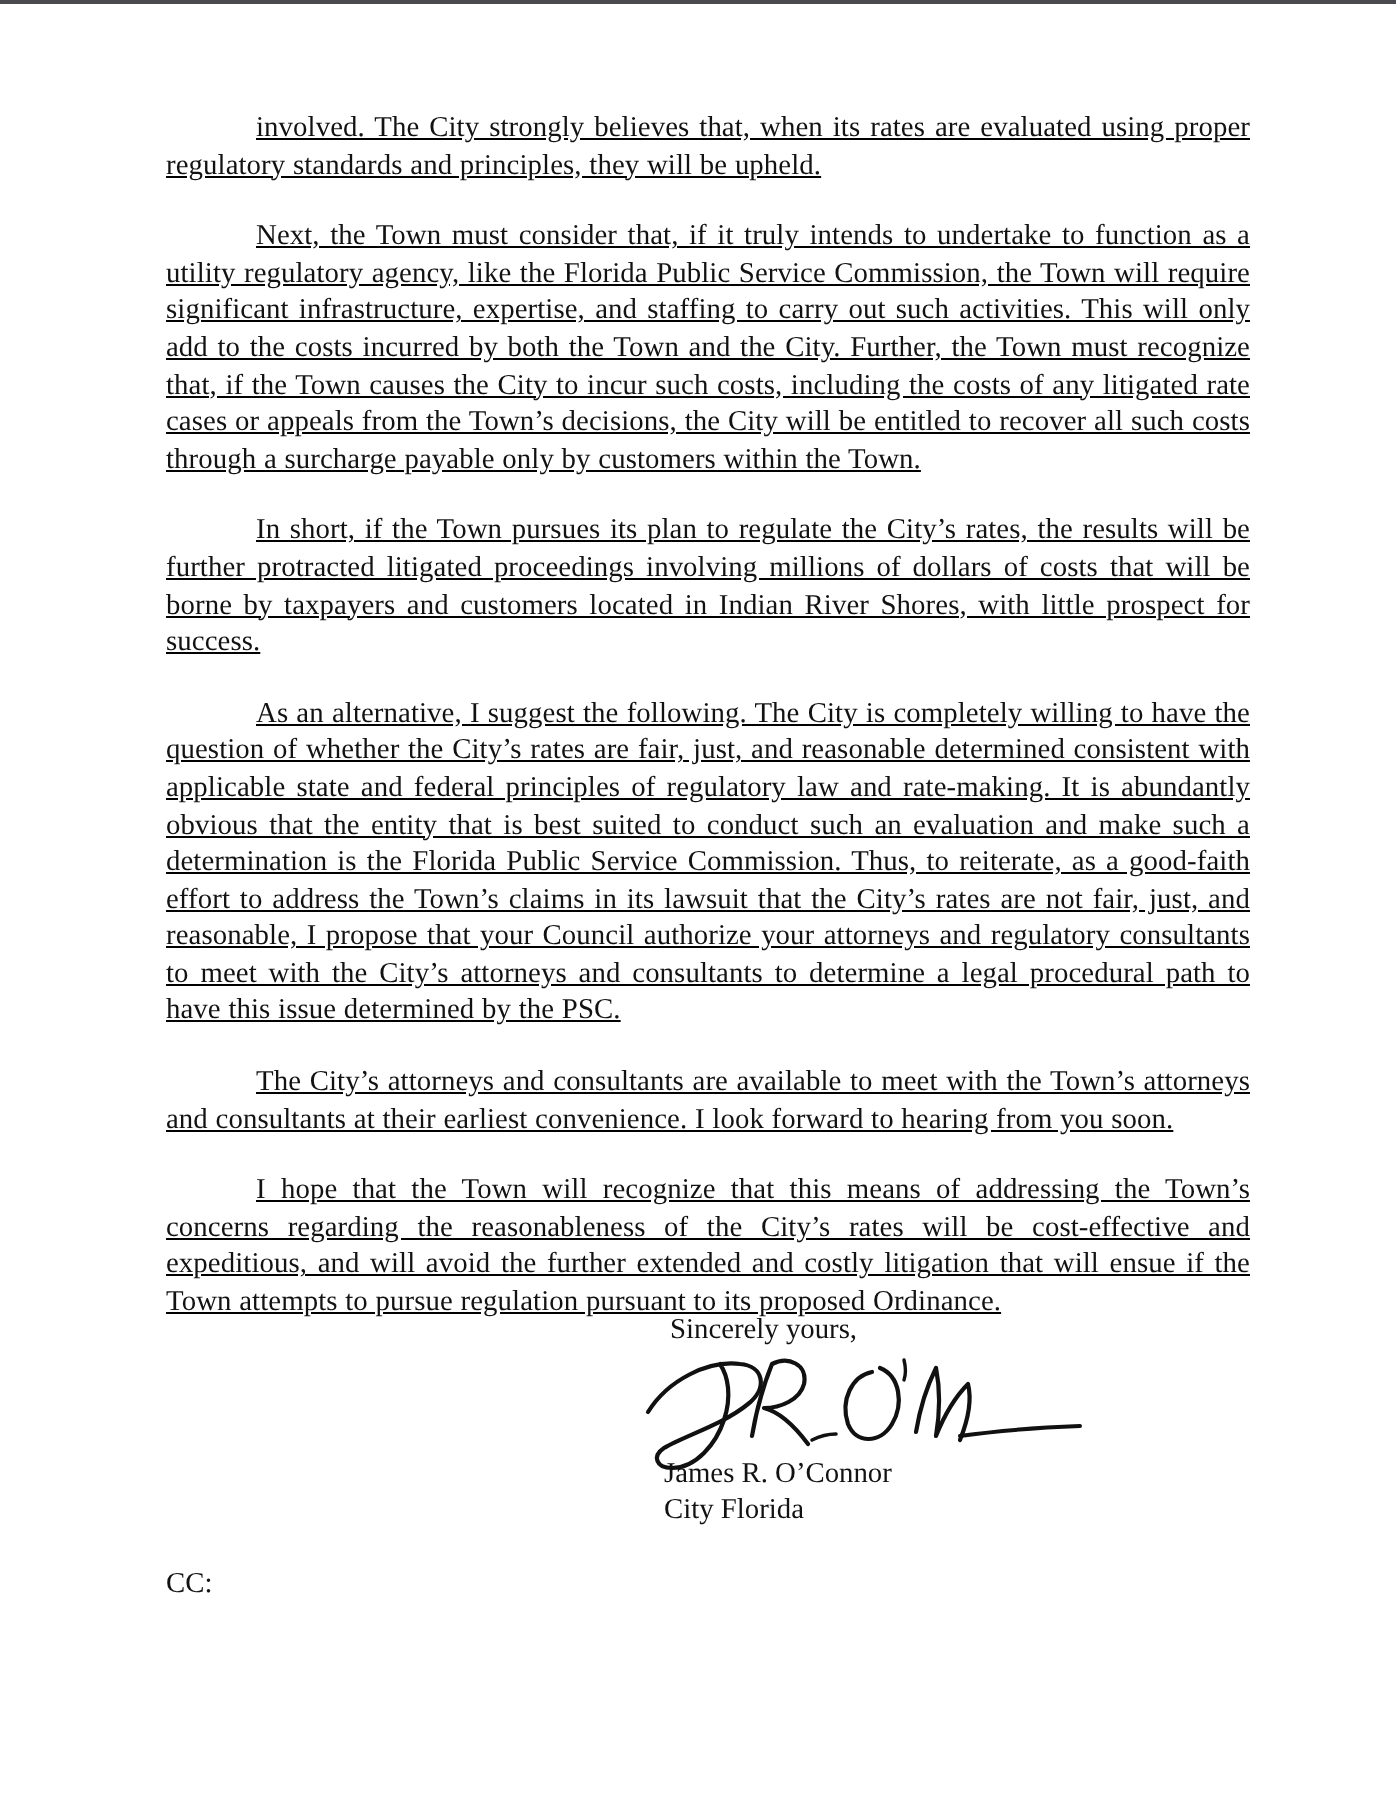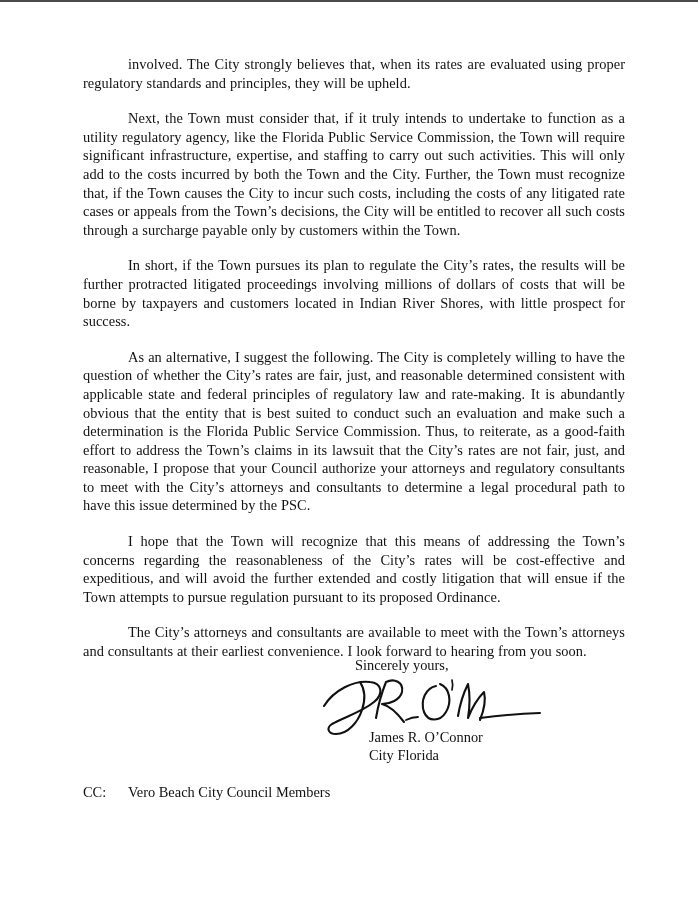--- a/index.html
+++ b/index.html
@@ -26,41 +26,41 @@
     left: 0;
     width: 698px;
     height: 2px;
     background: #4a4a4f;
   }
   .body-text {
     position: absolute;
     left: 83px;
     top: 55px;
     width: 542px;
+    text-decoration: underline;
   }
   p.para {
     margin: 0 0 17px 0;
     text-align: justify;
     text-justify: inter-word;
     text-indent: 45px;
     font-size: 14.4px;
     line-height: 18.6px;
     letter-spacing: 0.05px;
     word-spacing: 0.2px;
     color: #121212;
   }
   p.para:last-child { margin-bottom: 0; }
 
   
   .closing {
     position: absolute;
     left: 335px;
     top: 656px;
     width: 290px;
-    margin-left: 20px;
   }
   .closing-line {
     font-size: 14.4px;
     line-height: 18.6px;
     color: #121212;
     white-space: nowrap;
   }
   .signature-wrap {
     position: absolute;
     left: 318px;
@@ -74,21 +74,20 @@
     position: absolute;
     left: 332px;
     top: 728px;
     width: 280px;
   }
   .signer-line {
     font-size: 14.4px;
     line-height: 18.4px;
     color: #121212;
     white-space: nowrap;
-    margin-left: 37px;
   }
 
   
   .cc-block {
     position: absolute;
     left: 83px;
     top: 783px;
     width: 480px;
   }
   .cc-row {
@@ -117,22 +116,22 @@
 
 <div class="page">
 
   <div class="scan-edge-top"></div>
 
   <div class="body-text">
     <p class="para">involved.  The City strongly believes that, when its rates are evaluated using proper regulatory standards and principles, they will be upheld.</p>
     <p class="para">Next, the Town must consider that, if it truly intends to undertake to function as a utility regulatory agency, like the Florida Public Service Commission, the Town will require significant infrastructure, expertise, and staffing to carry out such activities.  This will only add to the costs incurred by both the Town and the City.  Further, the Town must recognize that, if the Town causes the City to incur such costs, including the costs of any litigated rate cases or appeals from the Town’s decisions, the City will be entitled to recover all such costs through a surcharge payable only by customers within the Town.</p>
     <p class="para">In short, if the Town pursues its plan to regulate the City’s rates, the results will be further protracted litigated proceedings involving millions of dollars of costs that will be borne by taxpayers and customers located in Indian River Shores, with little prospect for success.</p>
     <p class="para">As an alternative, I suggest the following.  The City is completely willing to have the question of whether the City’s rates are fair, just, and reasonable determined consistent with applicable state and federal principles of regulatory law and rate-making.  It is abundantly obvious that the entity that is best suited to conduct such an evaluation and make such a determination is the Florida Public Service Commission.  Thus, to reiterate, as a good-faith effort to address the Town’s claims in its lawsuit that the City’s rates are not fair, just, and reasonable, I propose that your Council authorize your attorneys and regulatory consultants to meet with the City’s attorneys and consultants to determine a legal procedural path to have this issue determined by the PSC.</p>
+    <p class="para">The City’s attorneys and consultants are available to meet with the Town’s attorneys and consultants at their earliest convenience.   I look forward to hearing from you soon.</p>
     <p class="para">I hope that the Town will recognize that this means of addressing the Town’s concerns regarding the reasonableness of the City’s rates will be cost-effective and expeditious, and will avoid the further extended and costly litigation that will ensue if the Town attempts to pursue regulation pursuant to its proposed Ordinance.</p>
-    <p class="para">The City’s attorneys and consultants are available to meet with the Town’s attorneys and consultants at their earliest convenience.   I look forward to hearing from you soon.</p>
   </div>
 
   <div class="closing">
     <div class="closing-line">Sincerely yours,</div>
   </div>
 
   <div class="signature-wrap">
     <svg width="250" height="70" viewBox="0 0 250 70" xmlns="http://www.w3.org/2000/svg">
       <g fill="none" stroke="#111111" stroke-linecap="round" stroke-linejoin="round">
 
@@ -155,18 +154,17 @@
 
   <div class="signer">
     <div class="signer-line">James R. O’Connor</div>
     <div class="signer-line">City Florida</div>
   </div>
 
   <div class="cc-block">
     <div class="cc-row">
       <div class="cc-label">CC:</div>
       <div class="cc-list">
-        <div class="cc-item">Vero Beach City Council Members</div>
       </div>
     </div>
   </div>
 
 </div>
 
 </body></html>

